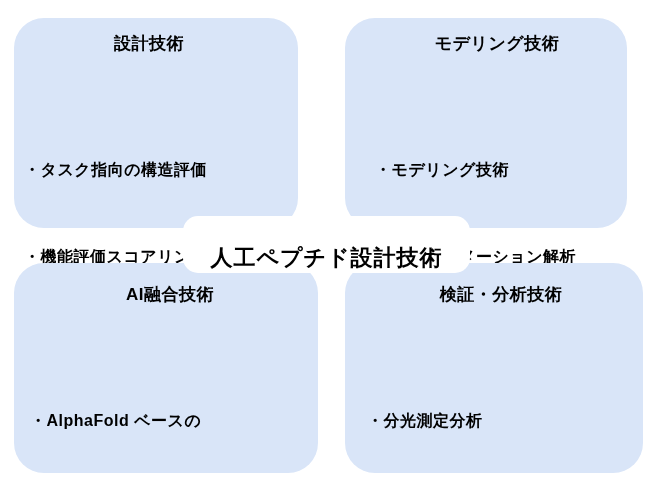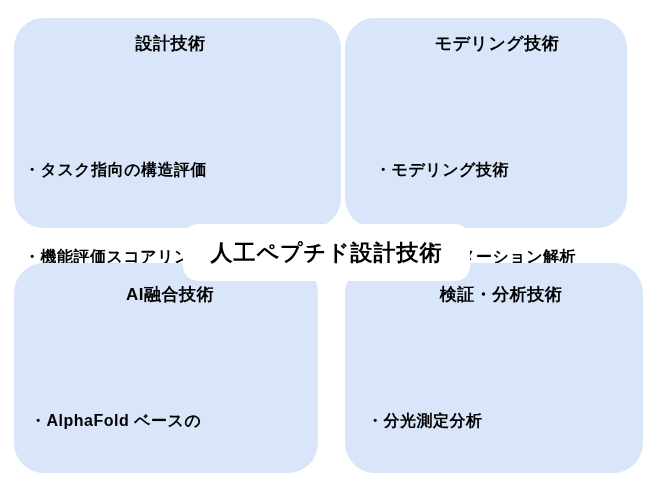--- a/index.html
+++ b/index.html
@@ -15,21 +15,21 @@
     background: #ffffff;
     overflow: hidden;
     color: #000000;
   }
   .quadrant {
     position: absolute;
     background: #d9e5f8;
     border-radius: 30px;
     box-sizing: border-box;
   }
-  .q1 { left: 14px;  top: 18px;  width: 327px; height: 210px; padding: 14px 24px 0 10px; }
+  .q1 { left: 14px;  top: 18px;  width: 284px; height: 210px; padding: 14px 24px 0 10px; }
   .q2 { left: 345px; top: 18px;  width: 282px; height: 210px; padding: 14px 8px 0 30px; }
   .q3 { left: 14px;  top: 263px; width: 304px; height: 210px; padding: 20px 8px 0 16px; }
   .q4 { left: 345px; top: 263px; width: 298px; height: 210px; padding: 20px 8px 0 22px; }
   .quadrant-title {
     text-align: center;
     font-weight: bold;
     font-size: 17px;
     line-height: 24px;
     letter-spacing: 0.5px;
   }
@@ -37,27 +37,27 @@
     margin-top: 41px;
     font-weight: bold;
     font-size: 16px;
     line-height: 29px;
     letter-spacing: 0.5px;
     white-space: pre;
   }
   .center-box {
     position: absolute;
     left: 183px;
-    top: 224px;
+    top: 216px;
     width: 287px;
     height: 57px;
     background: #ffffff;
     border-radius: 15px;
     display: flex;
-    align-items: center;
+    align-items: flex-end;
     justify-content: center;
     z-index: 5;
   }
   .center-title {
     font-weight: bold;
     font-size: 22px;
     letter-spacing: 1px;
     white-space: nowrap;
   }
 </style>

